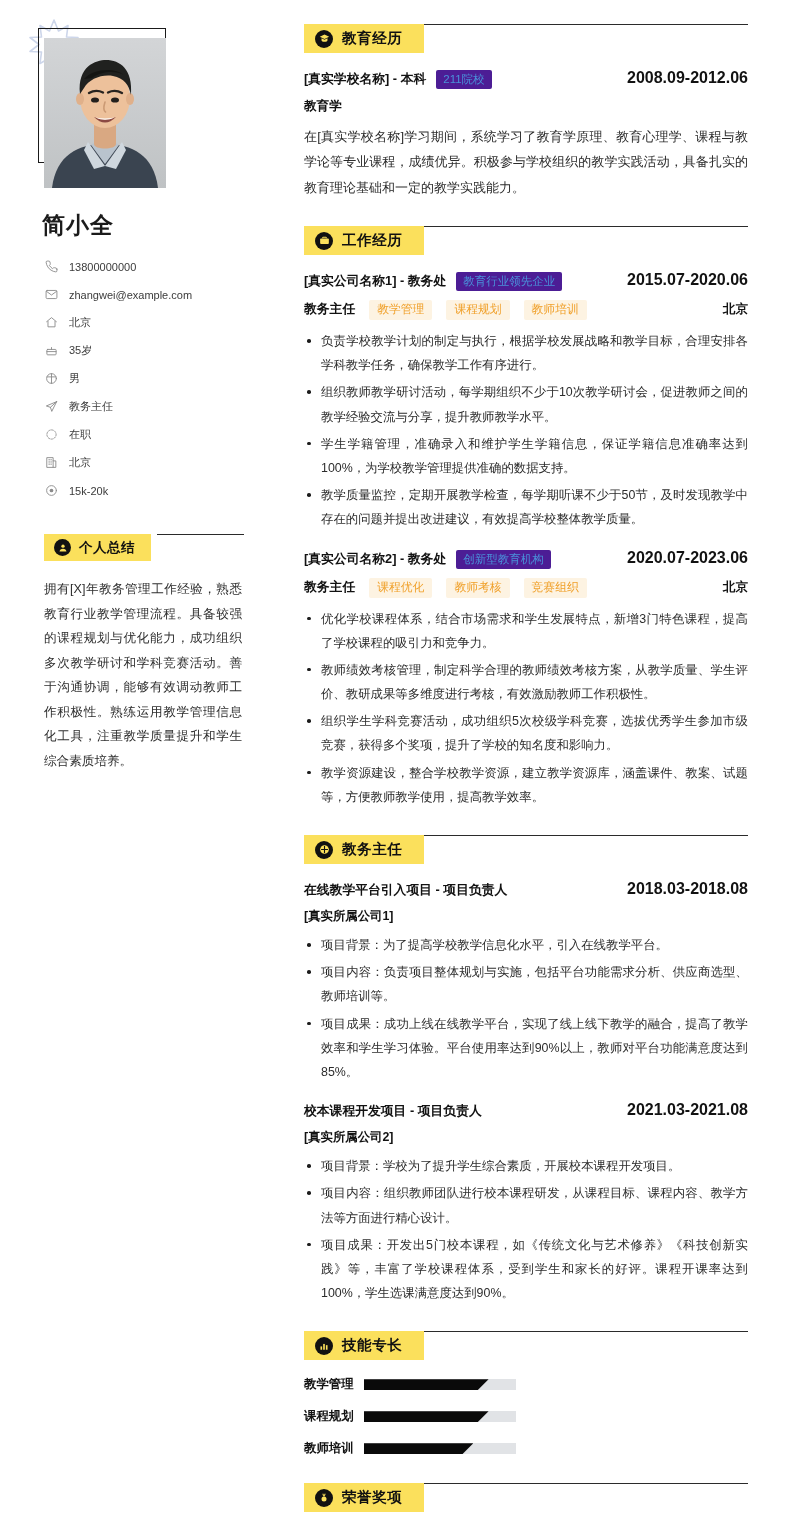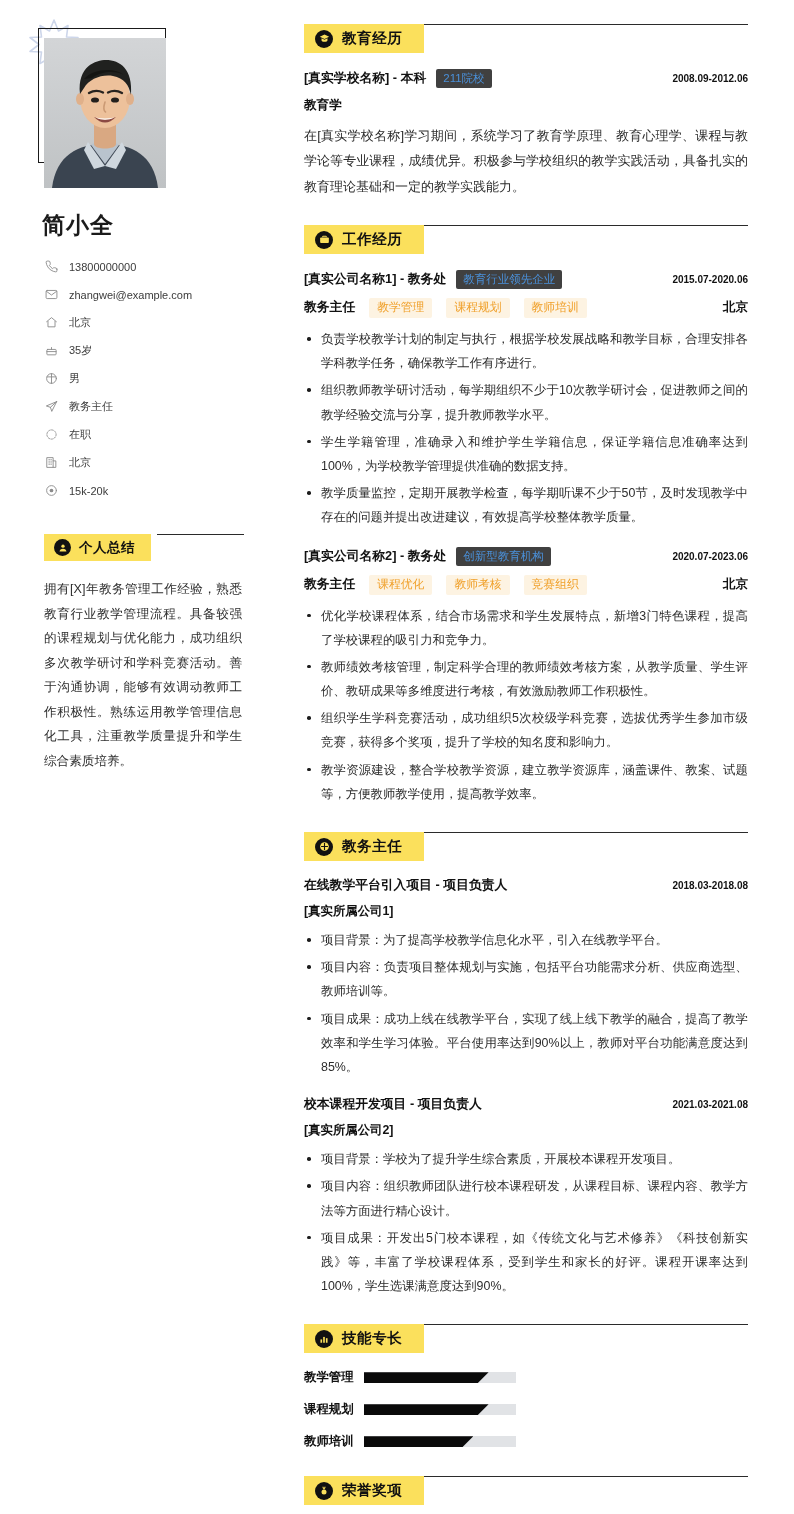--- a/index.html
+++ b/index.html
@@ -181,29 +181,29 @@
     align-items: baseline;
     gap: 10px;
     flex-wrap: wrap;
   }
   .entry-org {
     font-size: 12.8px;
     font-weight: 700;
     color: #121212;
   }
   .entry-date {
-    font-size: 10px;
+    font-size: 16px;
     font-weight: 700;
     color: #121212;
     white-space: nowrap;
   }
   .tag-blue {
     font-size: 11.5px;
     color: #4a90d9;
-    background: #404040;
+    background: #4c1d95;
     padding: 2px 7px;
     border-radius: 2px;
     white-space: nowrap;
   }
   .entry-row2 {
     display: flex;
     align-items: baseline;
     justify-content: space-between;
     margin-bottom: 9px;
   }

